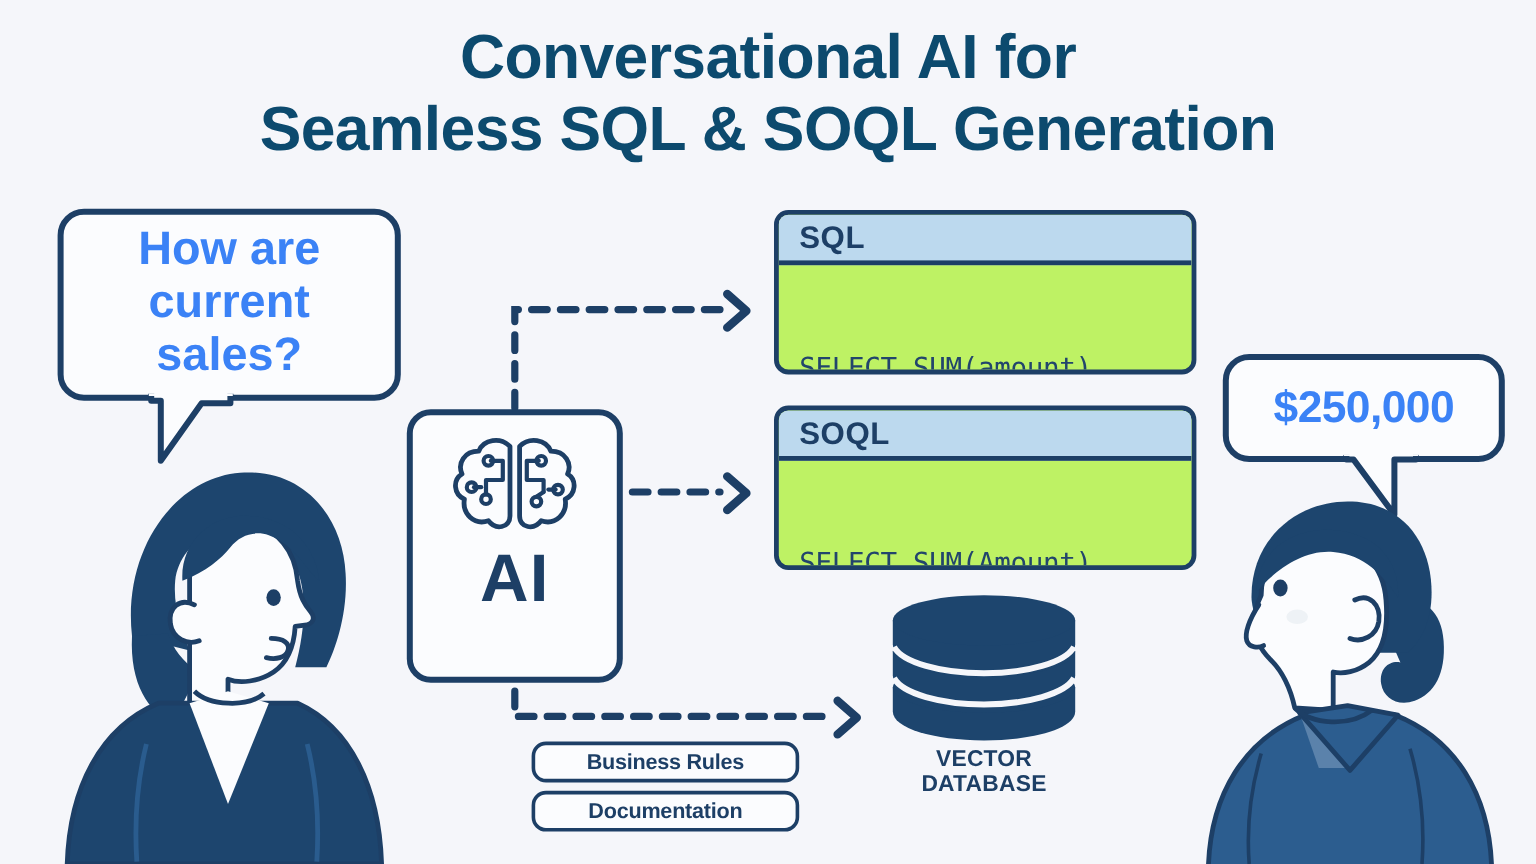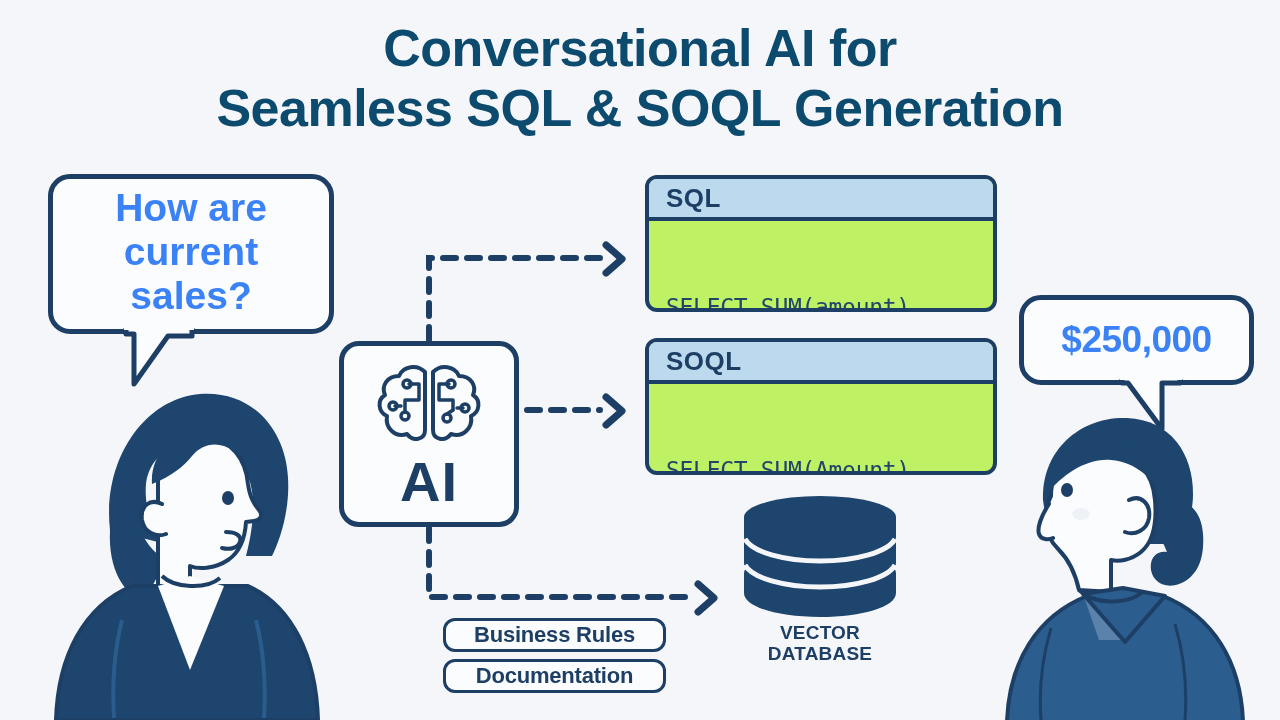--- a/index.html
+++ b/index.html
@@ -82,21 +82,21 @@
   .person { position: absolute; }
   #person-left  { left: 40px;  top: 380px; width: 300px; height: 340px; }
   #person-right { left: 995px; top: 392px; width: 290px; height: 330px; }
 
   
   #ai-box {
     position: absolute;
     left: 339px;
     top: 341px;
     width: 180px;
-    height: 186px;
+    height: 228px;
     background: #fbfcfe;
     border: 5px solid #1d3f66;
     border-radius: 20px;
     box-sizing: border-box;
     display: flex;
     flex-direction: column;
     align-items: center;
     justify-content: flex-start;
     padding-top: 14px;
   }
@@ -146,21 +146,21 @@
   
   .tag {
     position: absolute;
     border: 3px solid #1d3f66;
     border-radius: 12px;
     background: #fbfcfe;
     box-sizing: border-box;
     display: flex;
     align-items: center;
     justify-content: center;
-    font-size: 22px;
+    font-size: 18px;
     font-weight: bold;
     color: #1d3f66;
     letter-spacing: -0.2px;
   }
   #tag-business-rules { left: 443px; top: 618px; width: 223px; height: 34px; }
   #tag-documentation  { left: 443px; top: 659px; width: 223px; height: 34px; }
 
   
   #vector-db {
     position: absolute;

